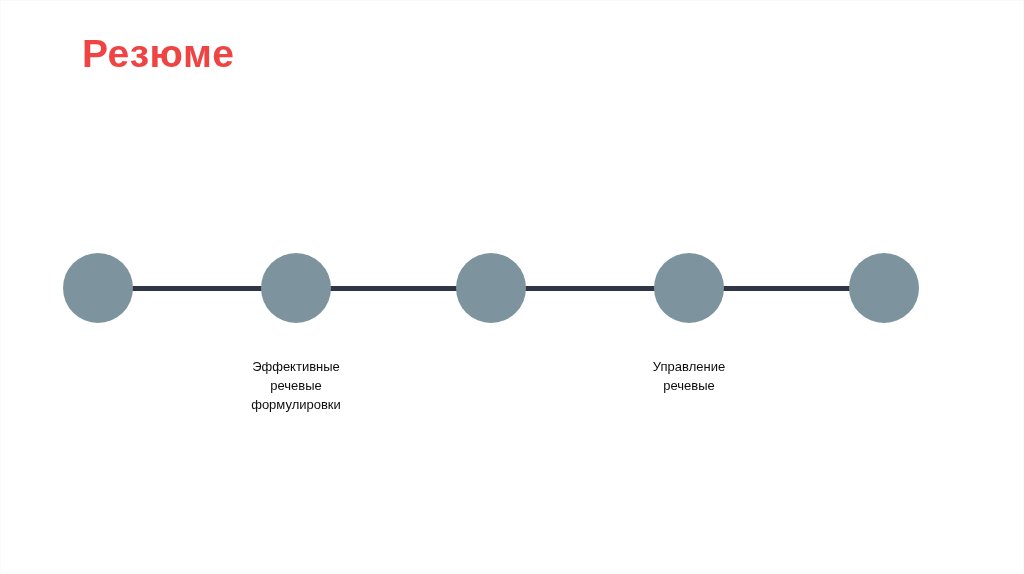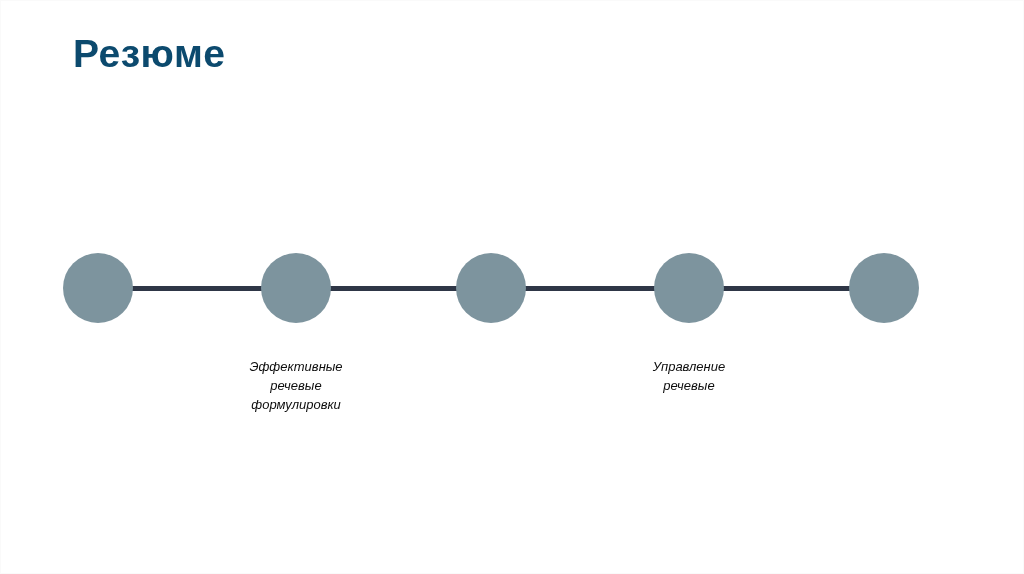--- a/index.html
+++ b/index.html
@@ -70,33 +70,32 @@
   .node-label {
     position: absolute;
     width: 240px;
     left: -120px;
     text-align: center;
     font-size: 13px;
     line-height: 19px;
     color: #0d0d0d;
     font-family: "Liberation Sans", sans-serif;
     white-space: pre-line;
-    font-style: italic;
   }
 
   .node-label.below {
     top: 356px;
   }
 </style>
 </head>
 <body>
 
 <div id="slide" style="background: rgb(255, 255, 255);">
 
-  <div id="slide-title" style="color: #0c4a6e;">Резюме</div>
+  <div id="slide-title" style="color: #ef4444; margin-left: 9px;">Резюме</div>
 
   <div id="timeline">
 
     <div class="connector" style="left: 130px; width: 132px; background: rgb(46, 54, 70);"></div>
     <div class="connector" style="left: 328px; width: 129px; background: rgb(46, 54, 70);"></div>
     <div class="connector" style="left: 523px; width: 132px; background: rgb(46, 54, 70);"></div>
     <div class="connector" style="left: 721px; width: 129px; background: rgb(46, 54, 70);"></div>
 
     <div class="node-wrap" style="left: 97px;">
       <div class="node-circle" style="background: rgb(125, 148, 158); top: 252px;"></div>

